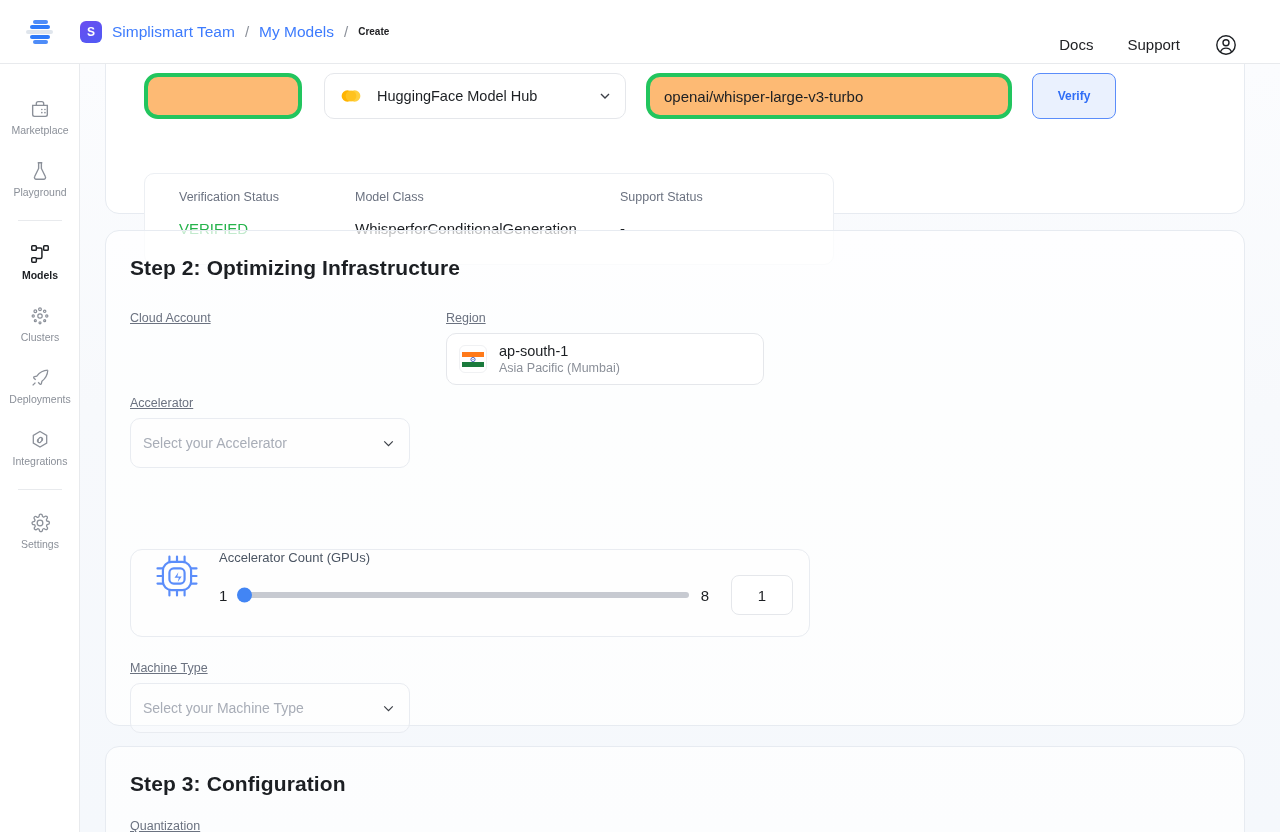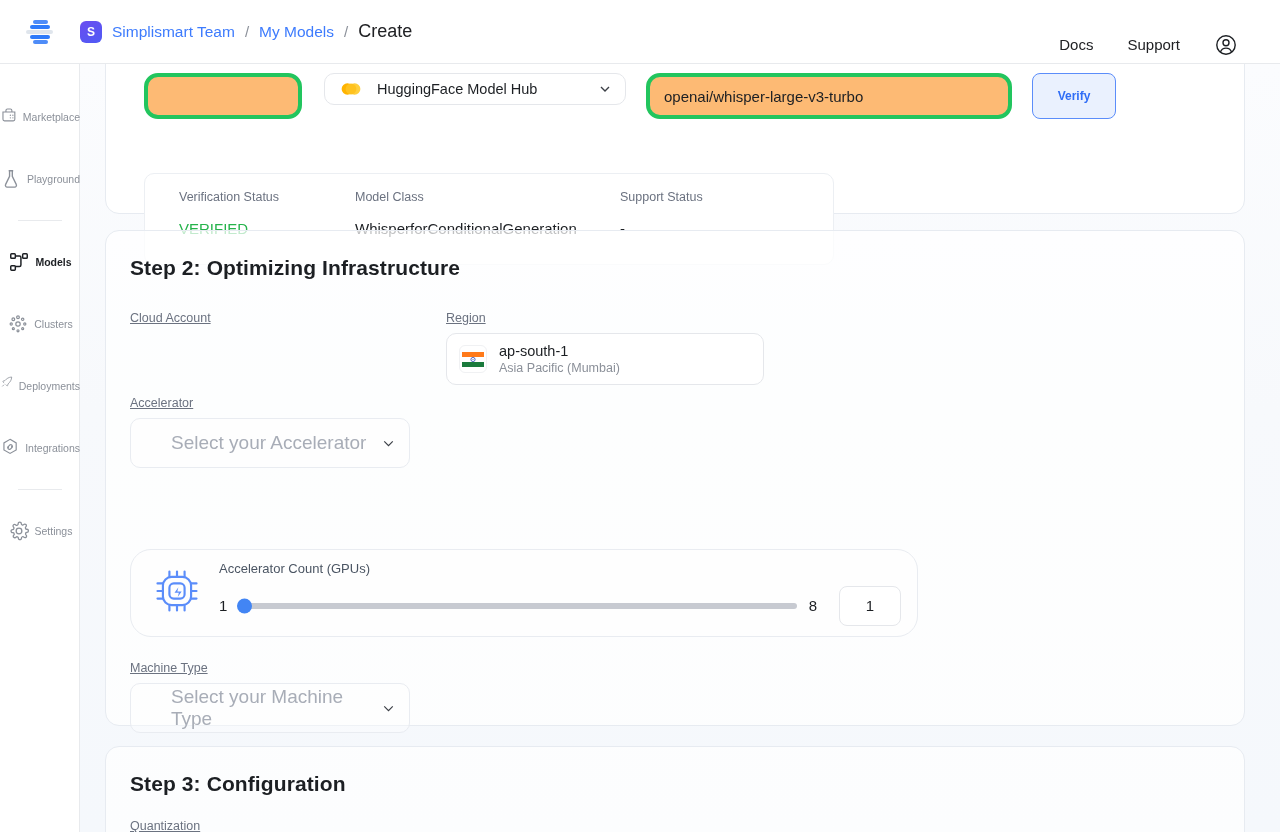--- a/index.html
+++ b/index.html
@@ -32,42 +32,42 @@
     width: 22px; height: 22px; border-radius: 6px;
     background: linear-gradient(150deg,#6b4df0 0%,#4f5bf5 100%);
     color: #fff; font-size: 12px; font-weight: 700;
     display: flex; align-items: center; justify-content: center;
     letter-spacing: .2px;
   }
   .crumb-link {
     font-size: 15.5px; color: #3d7bfd; text-decoration: none; cursor: pointer;
   }
   .crumb-sep { font-size: 15px; color: #8b9099; }
-  .crumb-current { font-size: 18px; color: #202124; }
+  .crumb-current { font-size: 10px; color: #202124; font-weight: bold; }
 
   .top-right {
     margin-left: auto; display: flex; align-items: center; gap: 34px;
     padding-right: 42px;
     margin-top: 26px;
   }
   .top-link { font-size: 15px; color: #202124; cursor: pointer; }
   .avatar-btn { cursor: pointer; display: flex; }
 
   
   .sidebar {
     position: absolute; top: 64px; left: 0;
     width: 80px; height: 768px;
     background: #ffffff;
     border-right: 1px solid #e8eaed;
     padding-top: 22px;
     z-index: 30;
   }
   .nav-item {
     width: 80px; height: 62px;
-    display: flex; flex-direction: row;
+    display: flex; flex-direction: column;
     align-items: center; justify-content: center;
     gap: 5px; cursor: pointer;
   }
   .nav-item .ico { width: 22px; height: 22px; display: block; color: #8b9099; }
   .nav-item .lbl { font-size: 10.5px; color: #8b9099; line-height: 1; }
   .nav-item.active .ico { color: #1c1f23; }
   .nav-item.active .lbl { color: #1c1f23; font-weight: 700; }
   .nav-div {
     width: 44px; height: 1px; background: #e8eaed;
     margin: 10px auto;
@@ -105,21 +105,21 @@
   }
 
   .select-box {
     border: 1px solid #e5e7eb; border-radius: 10px;
     background: #ffffff;
     display: flex; align-items: center;
     padding: 0 12px;
     cursor: pointer;
   }
   .select-box.ghost { background: rgba(255,255,255,0.35); border-color:#e9ecf1; }
-  .select-ph { font-size: 19px; color: #a8adb7; margin-left: 28px; }
+  .select-ph { font-size: 14px; color: #a8adb7; }
   .chev { margin-left: auto; color: #3b3f46; display: flex; }
 
   .opt-icon {
     width: 28px; height: 28px; border-radius: 6px;
     display: flex; align-items: center; justify-content: center;
     flex: none; margin-right: 12px;
   }
   .opt-text { display: flex; flex-direction: column; justify-content: center; }
   .opt-title { font-size: 14.5px; color: #1c1f23; line-height: 1.25; }
   .opt-sub   { font-size: 12.5px; color: #8b9099; line-height: 1.3; }
@@ -148,24 +148,24 @@
     border: 1px solid #5b8dfa; border-radius: 8px;
     background: #eaf1fe; color: #2f6df6;
     font-size: 12px; font-weight: 600;
     display: flex; align-items: center; justify-content: center;
     cursor: pointer;
   }
 
   
   .gpu-panel {
     position: absolute; left: 24px; top: 318px;
-    width: 788px; height: 88px;
-    border: 1px solid #e9ecf1; border-radius: 21px;
+    width: 680px; height: 88px;
+    border: 1px solid #e9ecf1; border-radius: 12px;
     background: rgba(255,255,255,0.45);
-    display: flex; align-items: center;
+    display: flex; align-items: flex-start;
   }
   .gpu-ico { width: 56px; margin-left: 20px; flex: none; color:#5b8dfa; }
   .gpu-right { flex: 1; padding-left: 12px; padding-right: 16px; }
   .gpu-label { font-size: 13px; color: #4b5563; margin-bottom: 10px; }
   .gpu-row { display: flex; align-items: center; gap: 12px; }
   .gpu-min, .gpu-max { font-size: 15px; color: #1c1f23; }
   .track {
     position: relative; flex: 1; height: 6px;
     background: #c7cad1; border-radius: 3px;
   }
@@ -313,21 +313,21 @@
     <span class="lbl">Settings</span>
   </div>
 </div>
 
 <div class="main">
 
   <div class="card card-top">
 
     <div class="pill" style="left:38px; top:148px; width:158px; height:46px;"></div>
 
-    <div class="select-box" style="position:absolute; left:218px; top:148px; width:302px; height:32px;">
+    <div class="select-box" style="position:absolute; left:218px; top:148px; width:302px; height:46px;">
       <span class="opt-icon">
         <svg width="22" height="18" viewBox="0 0 24 20">
           <circle cx="8" cy="10" r="6.4" fill="#ffb400"></circle>
           <circle cx="16" cy="10" r="6.4" fill="#ffcf3d"></circle>
           <circle cx="12" cy="10" r="6.0" fill="#ffc21e"></circle>
         </svg>
       </span>
       <span class="opt-title">HuggingFace Model Hub</span>
       <span class="chev">
         <svg width="16" height="16" viewBox="0 0 24 24" fill="none" stroke="#3b3f46" stroke-width="2">

